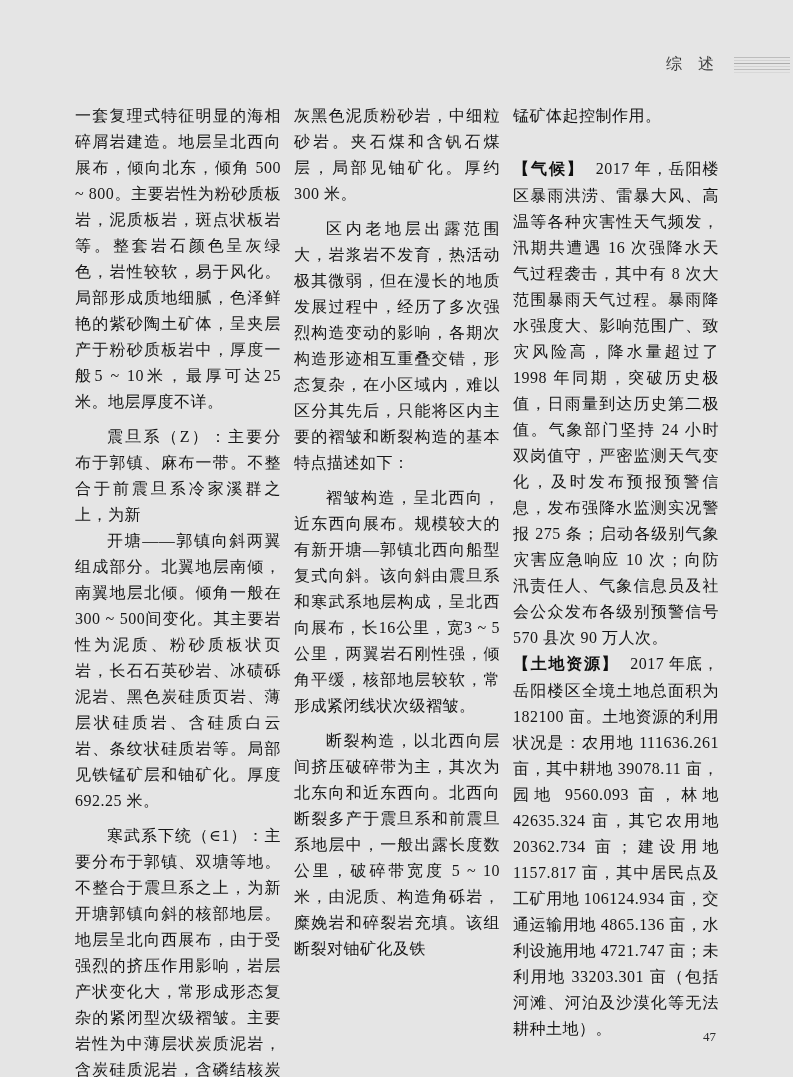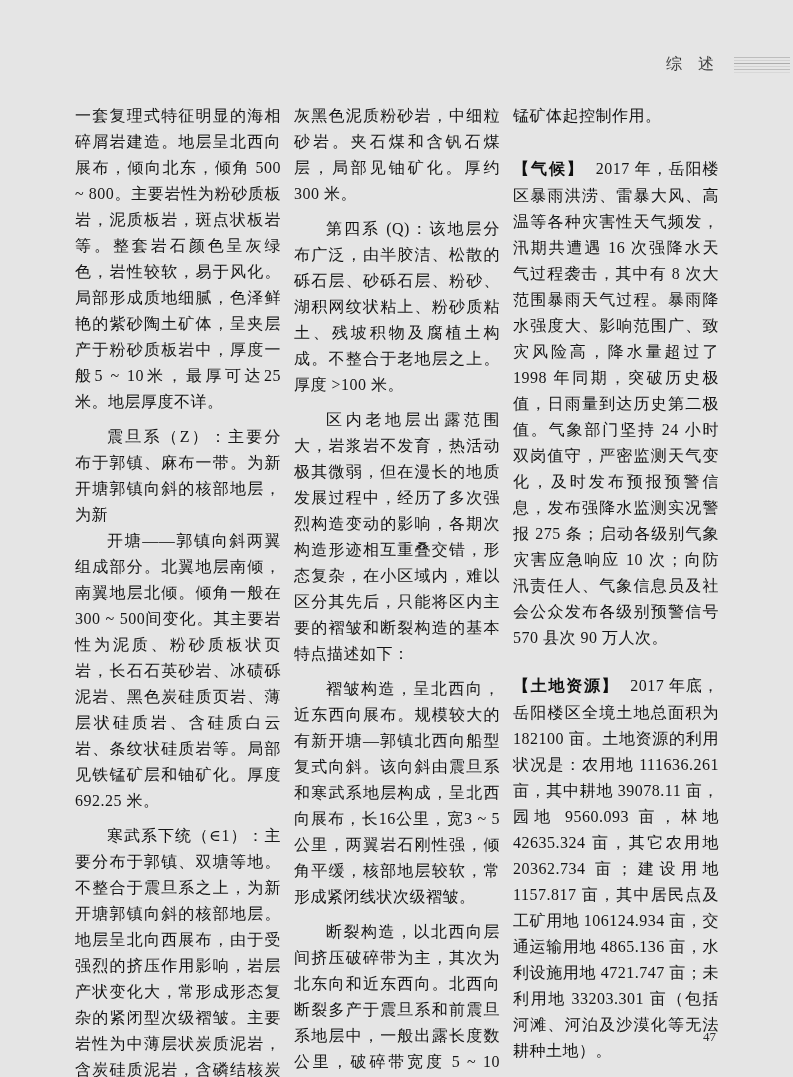--- a/index.html
+++ b/index.html
@@ -56,21 +56,21 @@
     font-size: 16px;
     line-height: 26px;
     text-align: justify;
     text-justify: inter-character;
     letter-spacing: 0.5px;
   }
   .para { margin: 0; }
   .para.indent { text-indent: 2em; }
   .para.pgap { margin-top: 9px; }
   .para.section-climate { margin-top: 27px; }
-  .para.section-land { margin-top: 22px; }
+  .para.section-land { }
   .head {
     font-weight: bold;
     font-family: Liberation Mono, monospace;
     letter-spacing: 1.5px;
     margin-right: 11px;
     color: #101010;
   }
   
   .footer {
     position: absolute;
@@ -94,28 +94,27 @@
       <span class="hline l4"></span>
       <span class="hline l5"></span>
       <span class="hline l6"></span>
     </span>
   </div>
 
   <div class="content">
 
     <div class="col">
       <p class="para">一套复理式特征明显的海相碎屑岩建造。地层呈北西向展布，倾向北东，倾角 500 ~ 800。主要岩性为粉砂质板岩，泥质板岩，斑点状板岩等。整套岩石颜色呈灰绿色，岩性较软，易于风化。局部形成质地细腻，色泽鲜艳的紫砂陶土矿体，呈夹层产于粉砂质板岩中，厚度一般5 ~ 10米，最厚可达25米。地层厚度不详。</p>
-      <p class="para indent pgap">震旦系（Z）：主要分布于郭镇、麻布一带。为新开塘郭镇向斜的核部地层，为新</p>
+      <p class="para indent pgap">震旦系（Z）：主要分布于郭镇、麻布一带。不整合于前震旦系冷家溪群之上，为新</p>
       <p class="para indent">开塘——郭镇向斜两翼组成部分。北翼地层南倾，南翼地层北倾。倾角一般在300 ~ 500间变化。其主要岩性为泥质、粉砂质板状页岩，长石石英砂岩、冰碛砾泥岩、黑色炭硅质页岩、薄层状硅质岩、含硅质白云岩、条纹状硅质岩等。局部见铁锰矿层和铀矿化。厚度 692.25 米。</p>
       <p class="para indent pgap">寒武系下统（∈1）：主要分布于郭镇、双塘等地。不整合于震旦系之上，为新开塘郭镇向斜的核部地层。地层呈北向西展布，由于受强烈的挤压作用影响，岩层产状变化大，常形成形态复杂的紧闭型次级褶皱。主要岩性为中薄层状炭质泥岩，含炭硅质泥岩，含磷结核炭硅质泥岩，含黄铁矿炭硅质泥岩、斑点状炭质页岩，</p>
     </div>
 
     <div class="col">
       <p class="para">灰黑色泥质粉砂岩，中细粒砂岩。夹石煤和含钒石煤层，局部见铀矿化。厚约 300 米。</p>
-      <p class="para indent pgap">第四系 (Q)：该地层分布广泛，由半胶洁、松散的砾石层、砂砾石层、粉砂、湖积网纹状粘上、粉砂质粘土、残坡积物及腐植土构成。不整合于老地层之上。厚度 &gt;100 米。</p>
       <p class="para indent pgap">区内老地层出露范围大，岩浆岩不发育，热活动极其微弱，但在漫长的地质发展过程中，经历了多次强烈构造变动的影响，各期次构造形迹相互重叠交错，形态复杂，在小区域内，难以区分其先后，只能将区内主要的褶皱和断裂构造的基本特点描述如下：</p>
       <p class="para indent pgap">褶皱构造，呈北西向，近东西向展布。规模较大的有新开塘—郭镇北西向船型复式向斜。该向斜由震旦系和寒武系地层构成，呈北西向展布，长16公里，宽3 ~ 5公里，两翼岩石刚性强，倾角平缓，核部地层较软，常形成紧闭线状次级褶皱。</p>
       <p class="para indent pgap">断裂构造，以北西向层间挤压破碎带为主，其次为北东向和近东西向。北西向断裂多产于震旦系和前震旦系地层中，一般出露长度数公里，破碎带宽度 5 ~ 10 米，由泥质、构造角砾岩，糜娩岩和碎裂岩充填。该组断裂对铀矿化及铁</p>
     </div>
 
     <div class="col">
       <p class="para">锰矿体起控制作用。</p>
       <p class="para section-climate">
         <span class="head">【气候】</span><span>2017 年，岳阳楼区暴雨洪涝、雷暴大风、高温等各种灾害性天气频发，汛期共遭遇 16 次强降水天气过程袭击，其中有 8 次大范围暴雨天气过程。暴雨降水强度大、影响范围广、致灾风险高，降水量超过了 1998 年同期，突破历史极值，日雨量到达历史第二极值。气象部门坚持 24 小时双岗值守，严密监测天气变化，及时发布预报预警信息，发布强降水监测实况警报 275 条；启动各级别气象灾害应急响应 10 次；向防汛责任人、气象信息员及社会公众发布各级别预警信号 570 县次 90 万人次。</span>
       </p>

